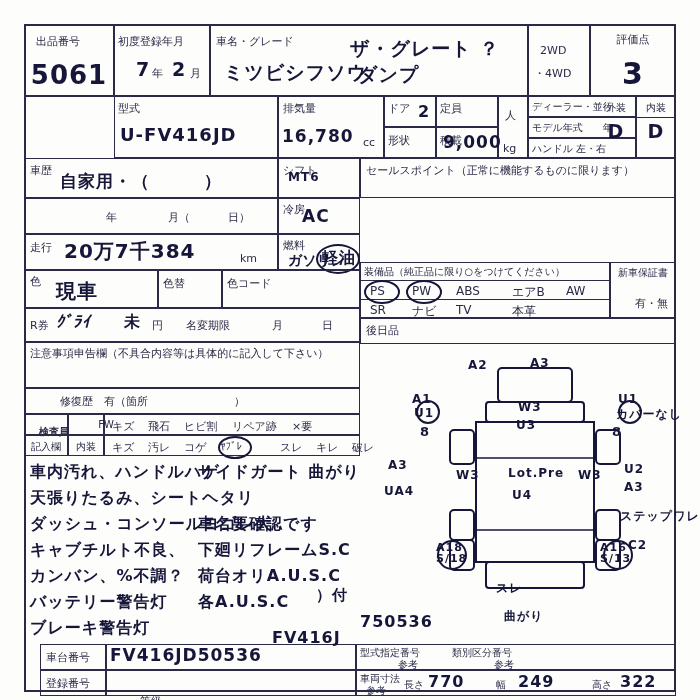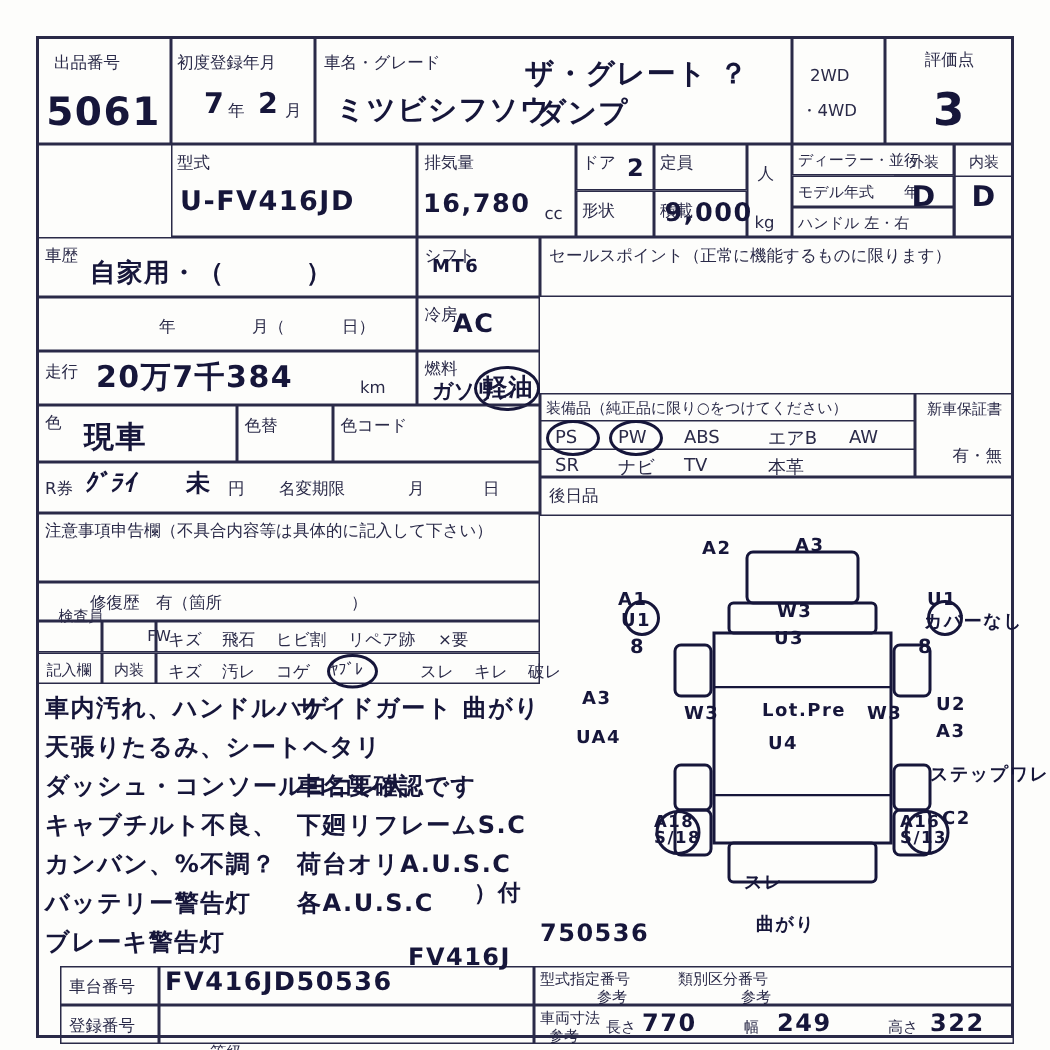--- a/index.html
+++ b/index.html
@@ -184,21 +184,21 @@
   <div class="lbl" style="left:366px;top:323px;">後日品</div>
 
   <div class="box" style="left:24px;top:342px;width:336px;height:46px;"></div>
   <div class="lbl" style="left:30px;top:346px;">注意事項申告欄（不具合内容等は具体的に記入して下さい）</div>
 
   <div class="box" style="left:24px;top:388px;width:336px;height:26px;"></div>
   <div class="lbl" style="left:60px;top:394px;">修復歴　有（箇所</div>
   <div class="lbl" style="left:234px;top:394px;">）</div>
 
   <div class="box" style="left:24px;top:414px;width:44px;height:21px;"></div>
-  <div class="lbl tiny ctr" style="left:24px;top:404px;width:60px;">検査員</div>
+  <div class="lbl tiny ctr" style="left:24px;top:425px;width:60px;font-weight:bold;">検査員</div>
   <div class="box" style="left:24px;top:435px;width:44px;height:21px;"></div>
   <div class="lbl tiny ctr" style="left:24px;top:440px;width:44px;">記入欄</div>
 
   <div class="box" style="left:68px;top:414px;width:36px;height:21px;"></div>
   <div class="lbl tiny ctr" style="left:68px;top:419px;width:36px;padding-left:20px;">FW</div>
   <div class="box" style="left:68px;top:435px;width:36px;height:21px;"></div>
   <div class="lbl tiny ctr" style="left:68px;top:440px;width:36px;">内装</div>
 
   <div class="box" style="left:104px;top:414px;width:256px;height:21px;"></div>
   <div class="box" style="left:104px;top:435px;width:256px;height:21px;"></div>

